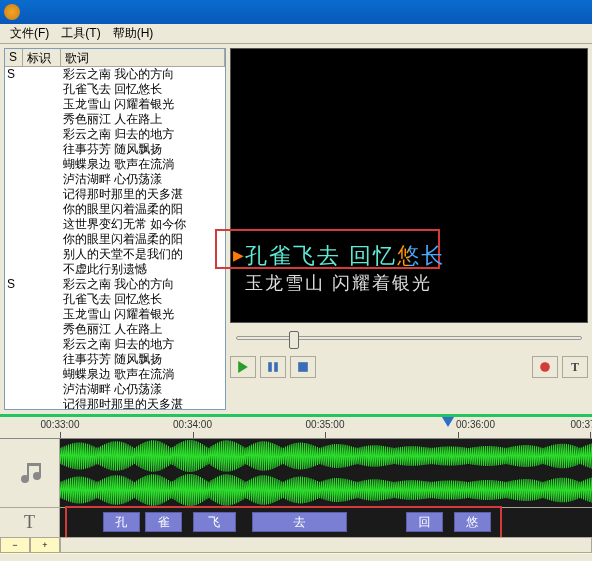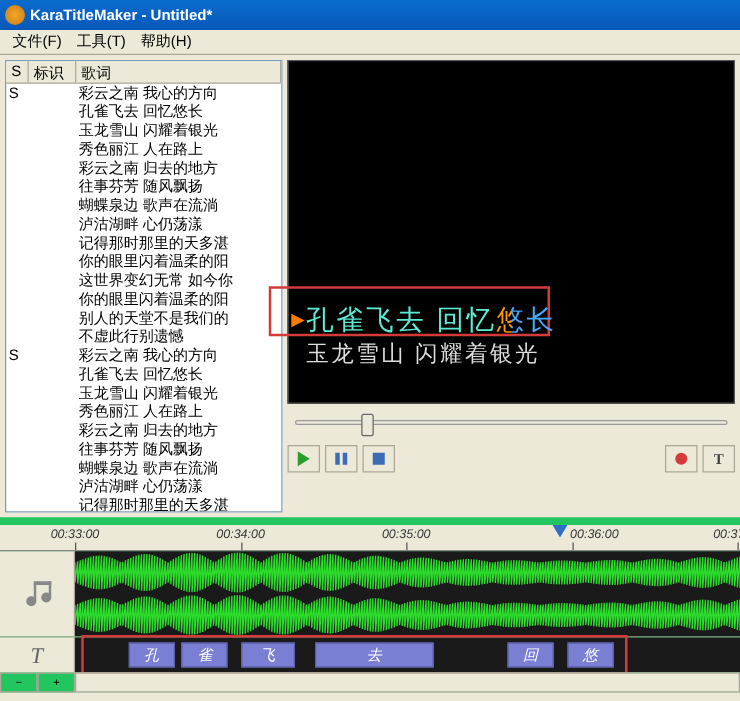--- a/index.html
+++ b/index.html
@@ -31,21 +31,21 @@
 .kara-line2 { position: absolute; left: 14px; top: 222px; font-size: 18px; font-family: "SimHei", sans-serif; color: #ddd; letter-spacing: 2px; }
 .marker { position: absolute; left: 2px; top: 198px; color: #ff7a00; font-size: 14px; }
 .slider-row { height: 30px; display: flex; align-items: center; position: relative; }
 .slider-track { flex: 1; height: 4px; background: #ece9d8; border: 1px solid #999; margin: 0 6px; position: relative; border-radius: 2px; }
 .slider-thumb { position: absolute; top: -6px; width: 10px; height: 18px; background: #ece9d8; border: 1px solid #666; border-radius: 2px; }
 .controls-row { height: 28px; display: flex; align-items: center; gap: 4px; }
 .btn { width: 26px; height: 22px; background: #ece9d8; border: 1px solid #aca899; display: flex; align-items: center; justify-content: center; cursor: default; }
 .btn svg { width: 12px; height: 12px; }
 .spacer { flex: 1; }
 .time-display { background: #102338; color: #4ae05a; font-family: monospace; padding: 2px 6px; border: 1px solid #555; font-size: 12px; }
-.timeline-area { height: 140px; background: #22c55e; border-top: 6px solid #22c55e; display: flex; flex-direction: column; font-style: italic; }
+.timeline-area { height: 140px; background: #fef9c3; border-top: 3px solid #22c55e; display: flex; flex-direction: column; }
 .ruler { height: 22px; background: #ece9d8; display: flex; position: relative; border-bottom: 1px solid #888; }
 .ruler-labels { position: absolute; left: 60px; right: 2px; top: 0; height: 100%; }
 .ruler-lbl { position: absolute; font-size: 10px; color: #333; top: 2px; transform: translateX(-50%); }
 .ruler-tick { position: absolute; width: 1px; height: 6px; background: #555; bottom: 0; }
 .ruler-cursor { position: absolute; top: 0; width: 0; height: 0; border-left: 6px solid transparent; border-right: 6px solid transparent; border-top: 10px solid #2e6fc5; }
 .wave-row { display: flex; height: 68px; }
 .wave-icon { width: 60px; background: #ece9d8; border-right: 1px solid #aca899; display: flex; align-items: center; justify-content: center; }
 .wave-area { flex: 1; background: #1a1a1a; position: relative; overflow: hidden; }
 .wave-svg { width: 100%; height: 100%; }
 .track-row { display: flex; height: 30px; border-top: 1px solid #aca899; }
@@ -56,21 +56,20 @@
 .scroll-row { display: flex; height: 16px; }
 .scroll-btns { width: 60px; display: flex; }
 .sb { flex: 1; border: 1px solid #aca899; display: flex; align-items: center; justify-content: center; font-size: 9px; }
 .hscroll { flex: 1; background: #ece9d8; border: 1px solid #aca899; position: relative; }
 </style>
 </head>
 <body>
 
 <div class="titlebar">
   <div class="titlebar-icon"></div>
-  <span>KaraTitleMaker - Untitled*</span>
 </div>
 
 <div class="menubar">
   <div class="menu-item">文件(F)</div>
   <div class="menu-item">工具(T)</div>
   <div class="menu-item">帮助(H)</div>
 </div>
 
 <div class="main-area">
   <div class="lyrics-panel">

